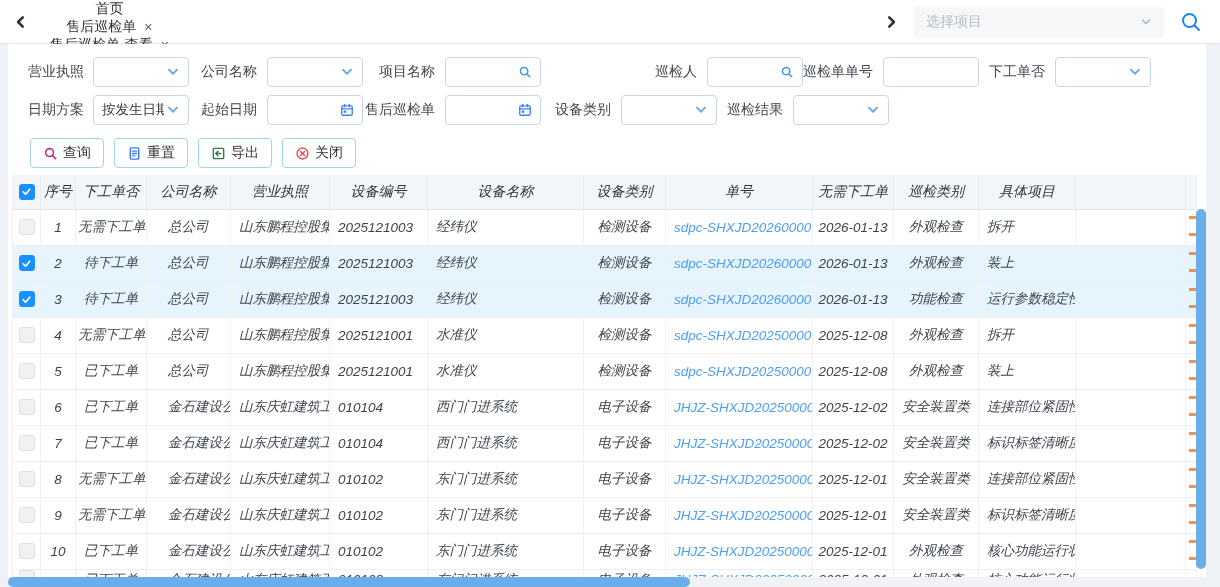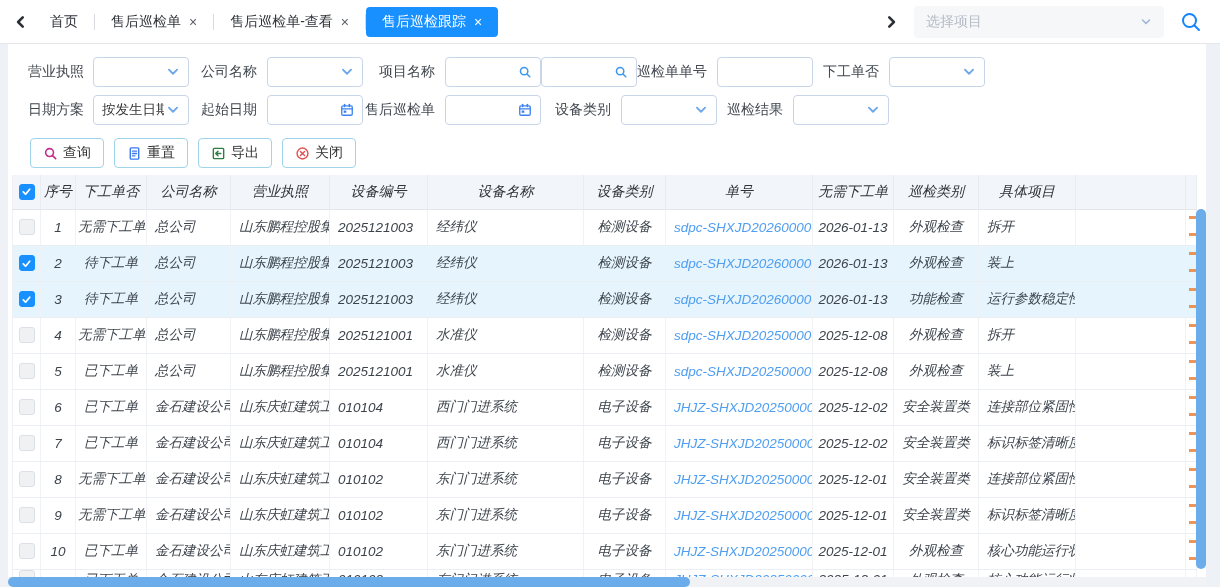--- a/index.html
+++ b/index.html
@@ -5,21 +5,21 @@
   html,body{margin:0;padding:0;}
   body{font-family:"Liberation Sans","DejaVu Sans",sans-serif;background:#eef1f5;}
   #app{position:relative;width:1220px;height:587px;overflow:hidden;background:#eef1f5;}
 
   
   .topbar{position:absolute;left:0;top:0;width:1220px;height:44px;background:#fff;
     border-bottom:1px solid #e4e7ea;display:flex;align-items:center;box-sizing:border-box;}
   .navchev{width:26px;height:26px;display:flex;align-items:center;justify-content:center;cursor:pointer;margin-left:8px;}
   .navchev svg{width:14px;height:14px;}
   .navchev polyline{fill:none;stroke:#2b2f36;stroke-width:2.2;stroke-linecap:round;stroke-linejoin:round;}
-  .tabs{display:flex;align-items:center;height:44px;}
+  .tabs{display:flex;align-items:center;height:44px;flex-direction:column;}
   .tab{display:flex;align-items:center;height:30px;padding:0 16px;font-size:14px;color:#2f3338;cursor:pointer;white-space:nowrap;}
   .tab .tabx{margin-left:8px;font-size:14px;color:#5a5f66;line-height:1;}
   .tab.active{background:#1890ff;color:#fff;border-radius:4px;}
   .tab.active .tabx{color:#fff;}
   .tabsep{width:1px;height:16px;background:#d8dbe0;}
   .tb-spacer{flex:1;}
   .proj-select{width:250px;height:32px;background:#f6f7f9;border-radius:4px;display:flex;align-items:center;
     padding:0 12px;box-sizing:border-box;cursor:pointer;margin-left:10px;}
   .proj-ph{color:#b6bcc6;font-size:14px;flex:1;}
   .proj-select svg{width:12px;height:12px;}
@@ -64,21 +64,21 @@
 
   
   .tbl{border-collapse:collapse;table-layout:fixed;width:1184px;margin:2px 0 0 4px;border-left:1px solid #eef0f3;font-style:italic;}
   .tbl th{background:#f2f5fa;height:34px;font-size:14px;font-weight:normal;color:#2f3338;
     border-right:1px solid #e9edf2;border-bottom:1px solid #e2e6eb;text-align:center;white-space:nowrap;overflow:hidden;padding:0 4px;box-sizing:border-box;}
   .tbl td{height:36px;font-size:13.5px;color:#3c434b;border-right:1px solid #f0f2f5;border-bottom:1px solid #ebeef2;
     white-space:nowrap;overflow:hidden;padding:0 8px;box-sizing:border-box;background:#fff;}
   .tbl tr.selected td{background:#e5f4fd;}
   .tbl td.al-c,.tbl th.al-c{text-align:center;padding:0 2px;}
   .tbl td.al-l{text-align:left;}
-  .tbl td.pad13{padding-left:8px;}
+  .tbl td.pad13{padding-left:21px;}
   .tbl td.link{color:#4f9ef0;cursor:pointer;}
   .tbl tr.partial td{height:13px;overflow:hidden;vertical-align:top;line-height:19px;border-bottom:none;}
   .cb{width:16px;height:16px;border-radius:3px;margin:0 auto;cursor:pointer;box-sizing:border-box;
     background:#f0f1f3;border:1px solid #dcdfe6;display:flex;align-items:center;justify-content:center;}
   .cb.checked{background:#1890ff;border-color:#1890ff;}
   .cb svg{width:11px;height:11px;}
   .cb polyline{fill:none;stroke:#fff;stroke-width:1.9;stroke-linecap:round;stroke-linejoin:round;}
   .frag{display:inline-block;width:7px;height:14px;border-top:3px solid #e8843c;border-bottom:3px solid #e8843c;opacity:.85;}
 
   
@@ -169,20 +169,21 @@
               <span class="fval"></span>
               <span class="ficon">
                 <svg class="fi mag" viewBox="0 0 16 16">
                   <circle cx="7" cy="7" r="4.2"></circle>
                   <line x1="10.2" y1="10.2" x2="13.5" y2="13.5"></line>
                 </svg>
               </span>
             </div>
           </div>
           <div class="fgroup">
+            <div class="flabel" style="width: 156px;">巡检人</div>
             <div class="fbox">
               <span class="fval"></span>
               <span class="ficon">
                 <svg class="fi mag" viewBox="0 0 16 16">
                   <circle cx="7" cy="7" r="4.2"></circle>
                   <line x1="10.2" y1="10.2" x2="13.5" y2="13.5"></line>
                 </svg>
               </span>
             </div>
           </div>

